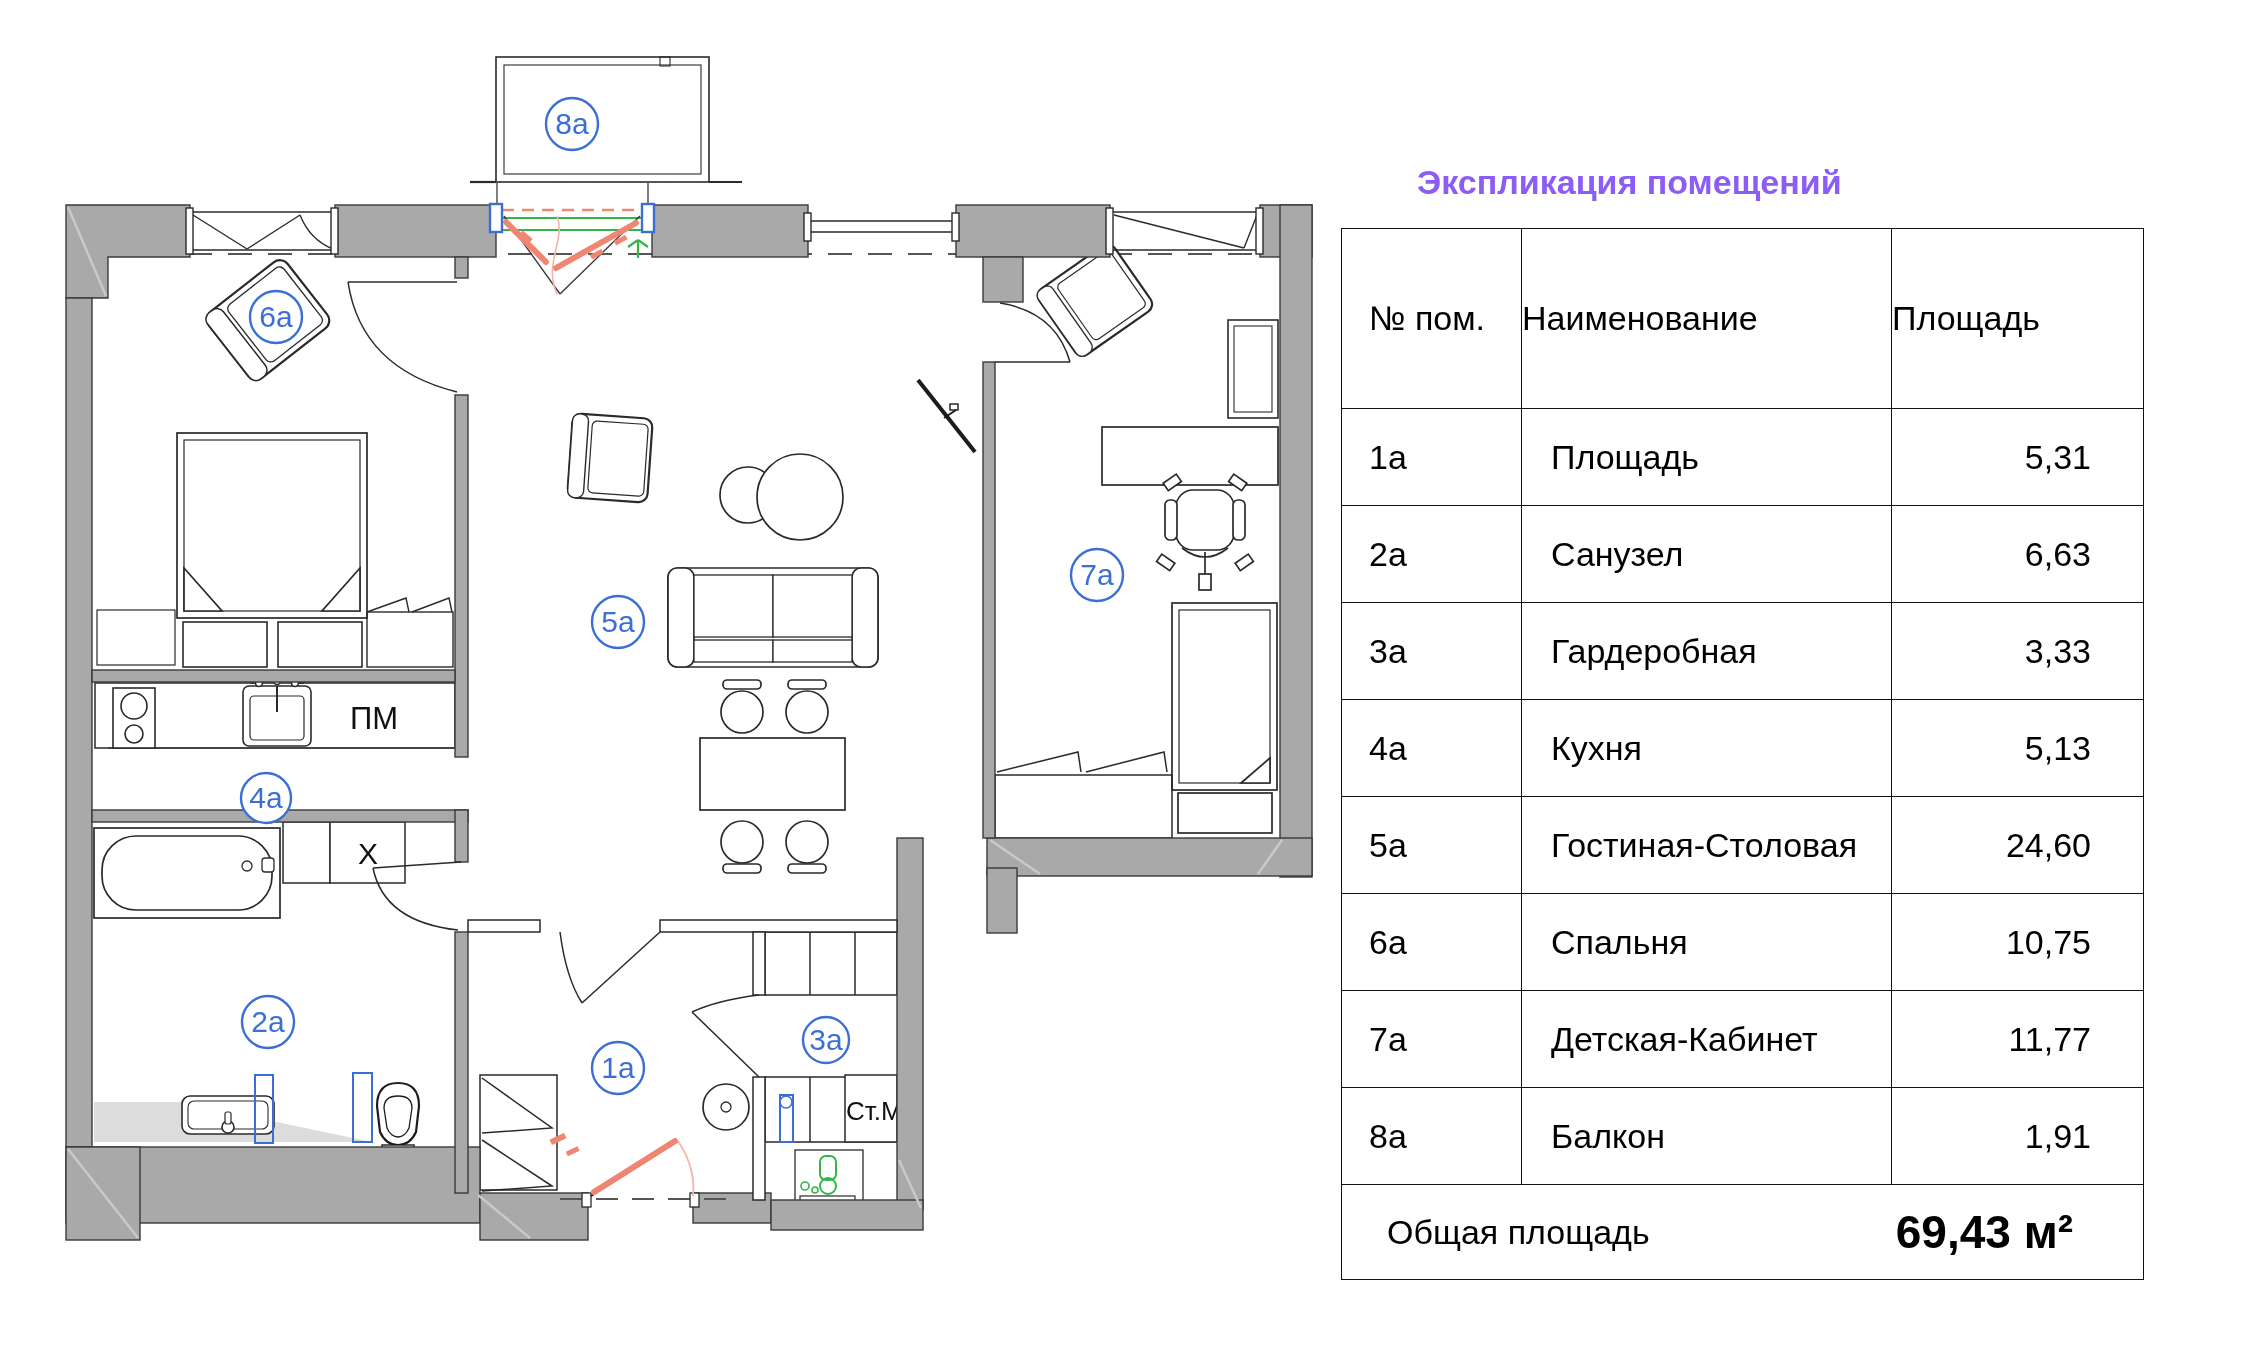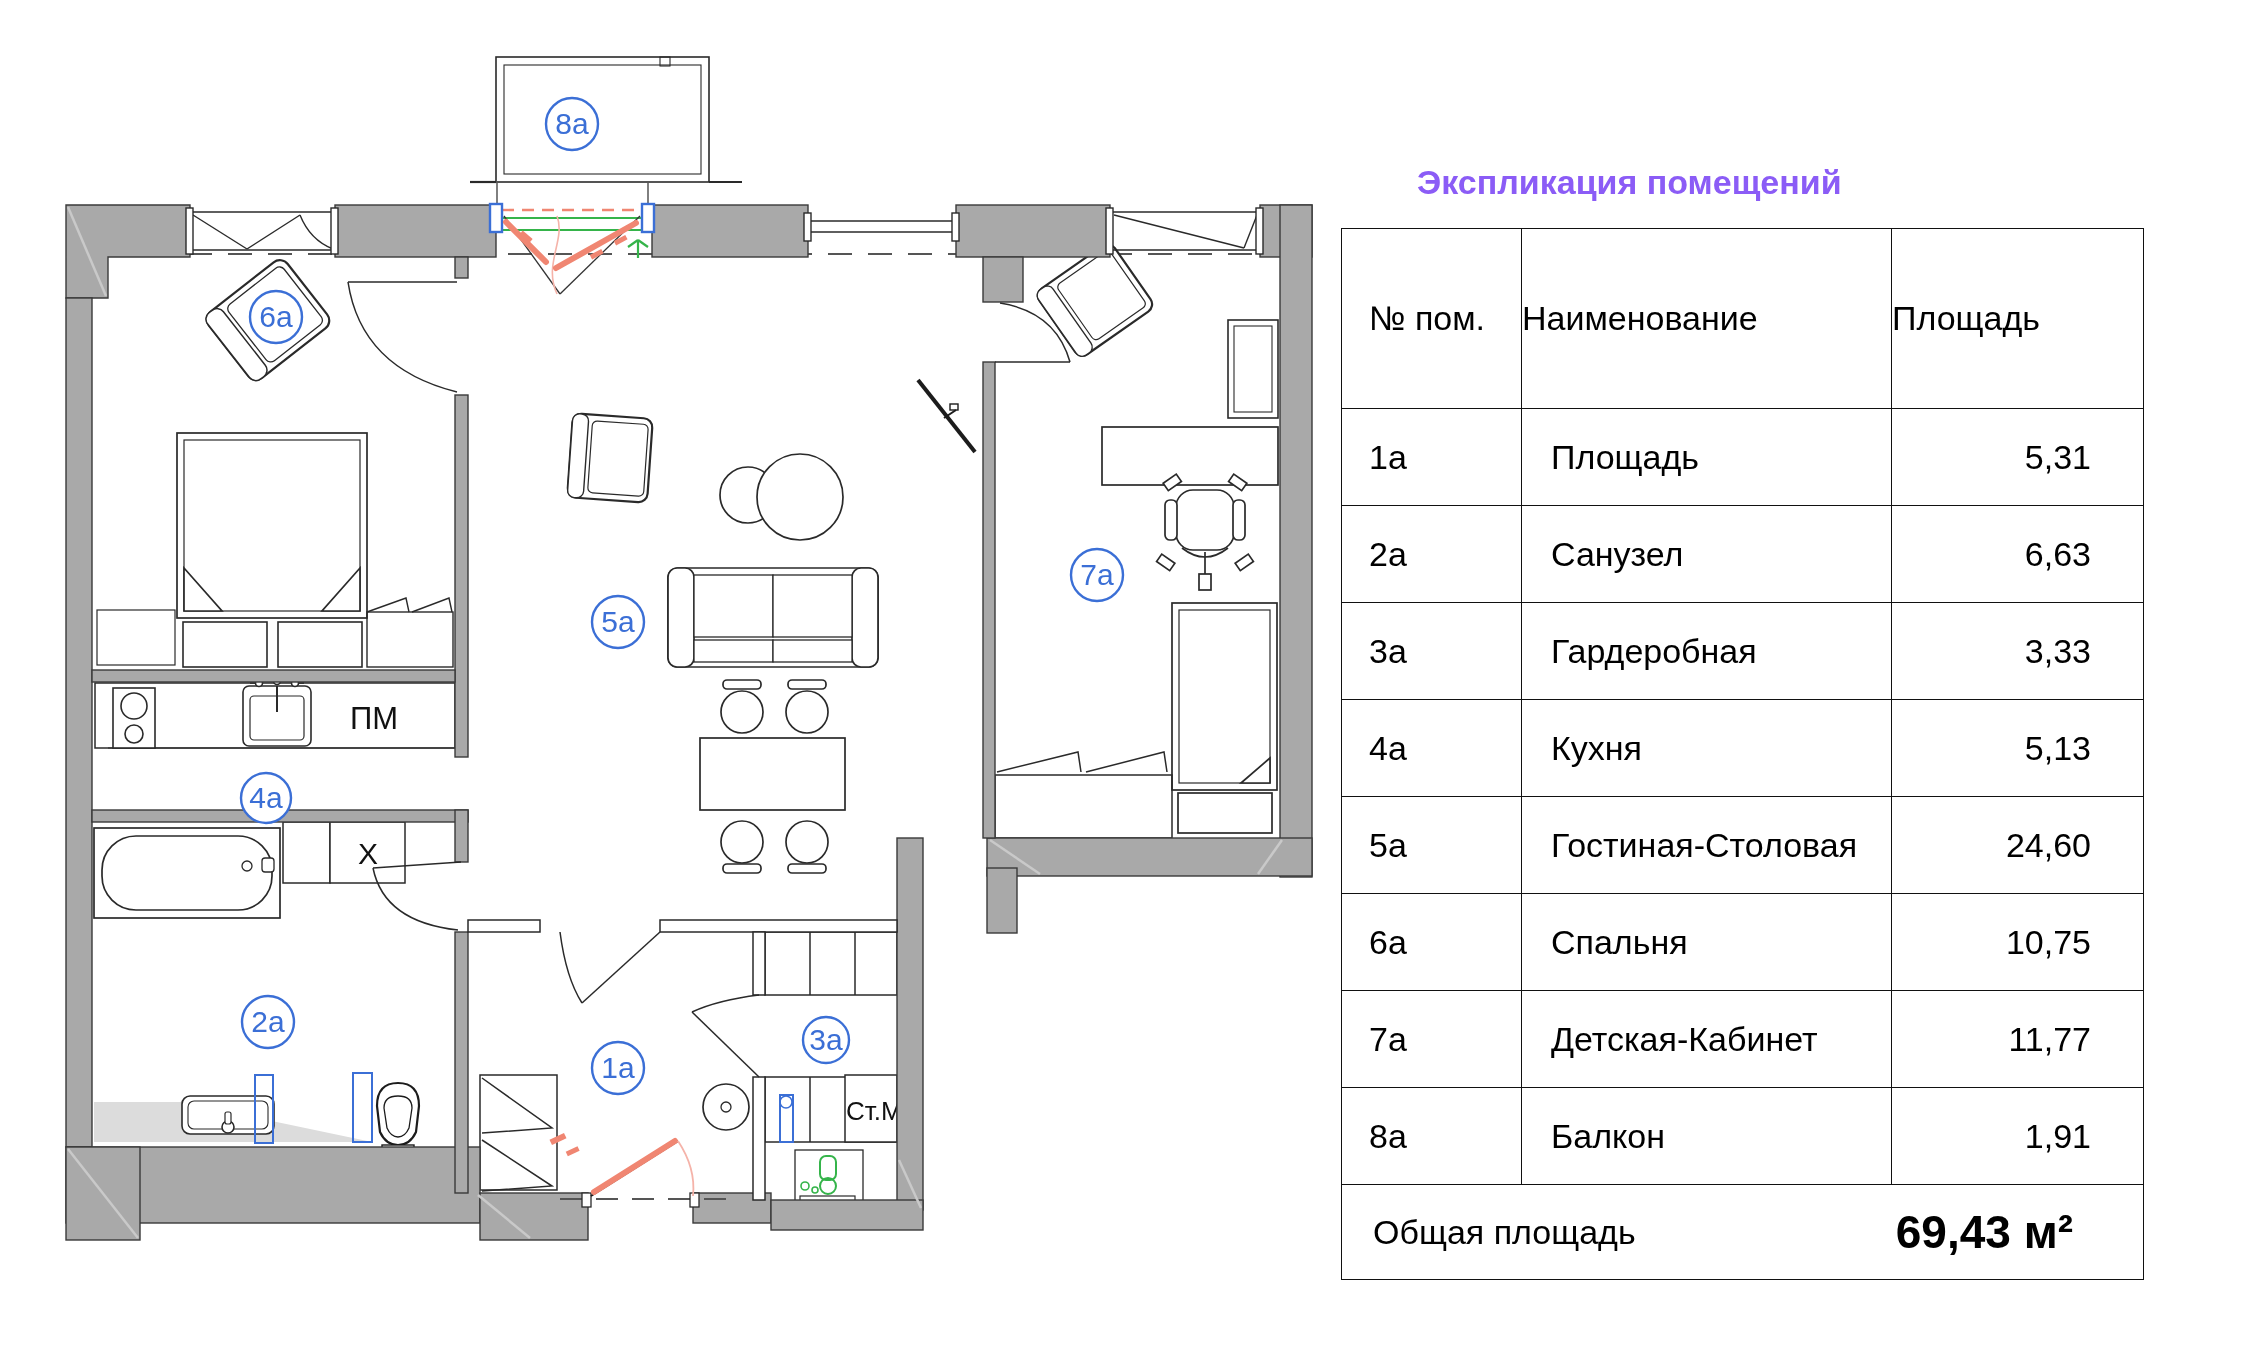--- a/index.html
+++ b/index.html
@@ -10,21 +10,21 @@
   #expl-table{position:absolute;left:1341px;top:228px;border-collapse:collapse;table-layout:fixed;width:802px;}
   #expl-table td{border:1.6px solid #111;font-size:34px;color:#000;vertical-align:middle;overflow:hidden;}
   #expl-table td.c-num{padding-left:27px;}
   #expl-table td.c-name{padding-left:29px;}
   #expl-table td.c-area{text-align:right;padding-right:52px;}
   #expl-table td.h-name,#expl-table td.h-area{padding:0;}
   tr.hdr td{height:177px;}
   tr.data td{height:94px;}
   tr.foot td{height:92px;}
   .foot-wrap{display:flex;align-items:center;width:100%;}
-  .foot-label{padding-left:30px;font-size:34px;}
+  .foot-label{padding-left:44px;font-size:34px;}
   .foot-value{margin-left:auto;padding-right:69px;font-size:46px;font-weight:bold;}
   svg text.room-lbl{fill:#3b6fd6;font-family:"Liberation Sans",sans-serif;font-size:30px;text-anchor:middle;}
   svg text.plan-note{fill:#111;font-family:"Liberation Sans",sans-serif;}
 </style>
 </head>
 <body>
 
 <div id="stage">
 
 <svg id="plan-svg" width="2253" height="1370" viewBox="0 0 2253 1370" xmlns="http://www.w3.org/2000/svg">

